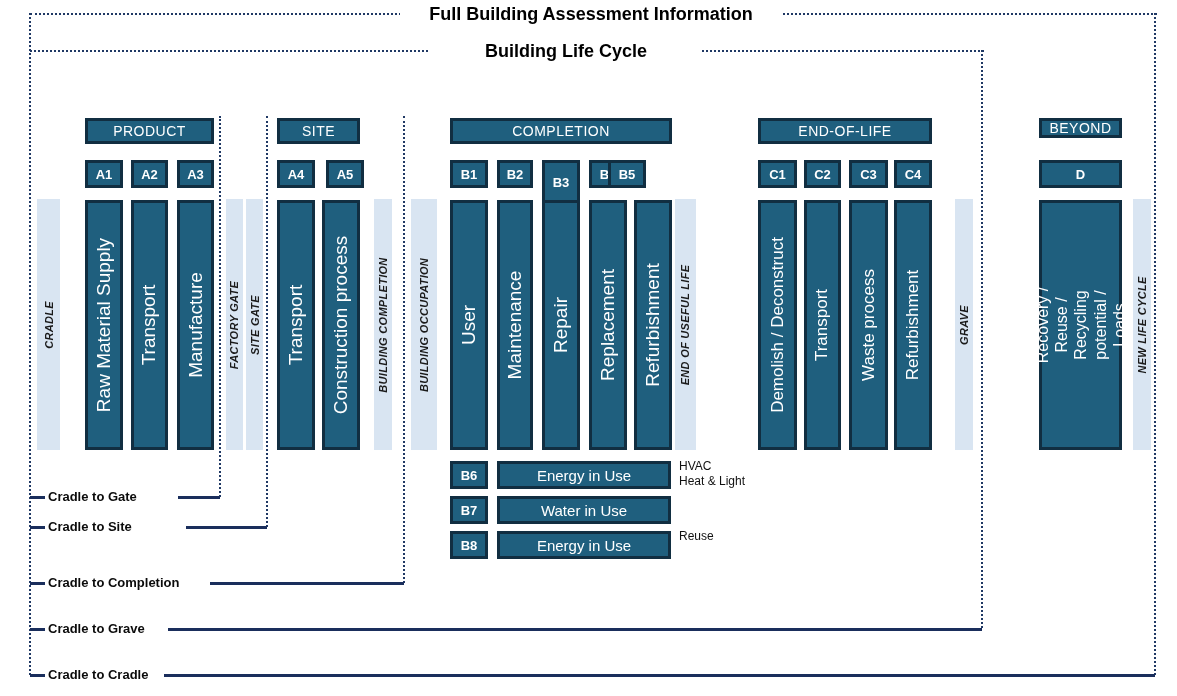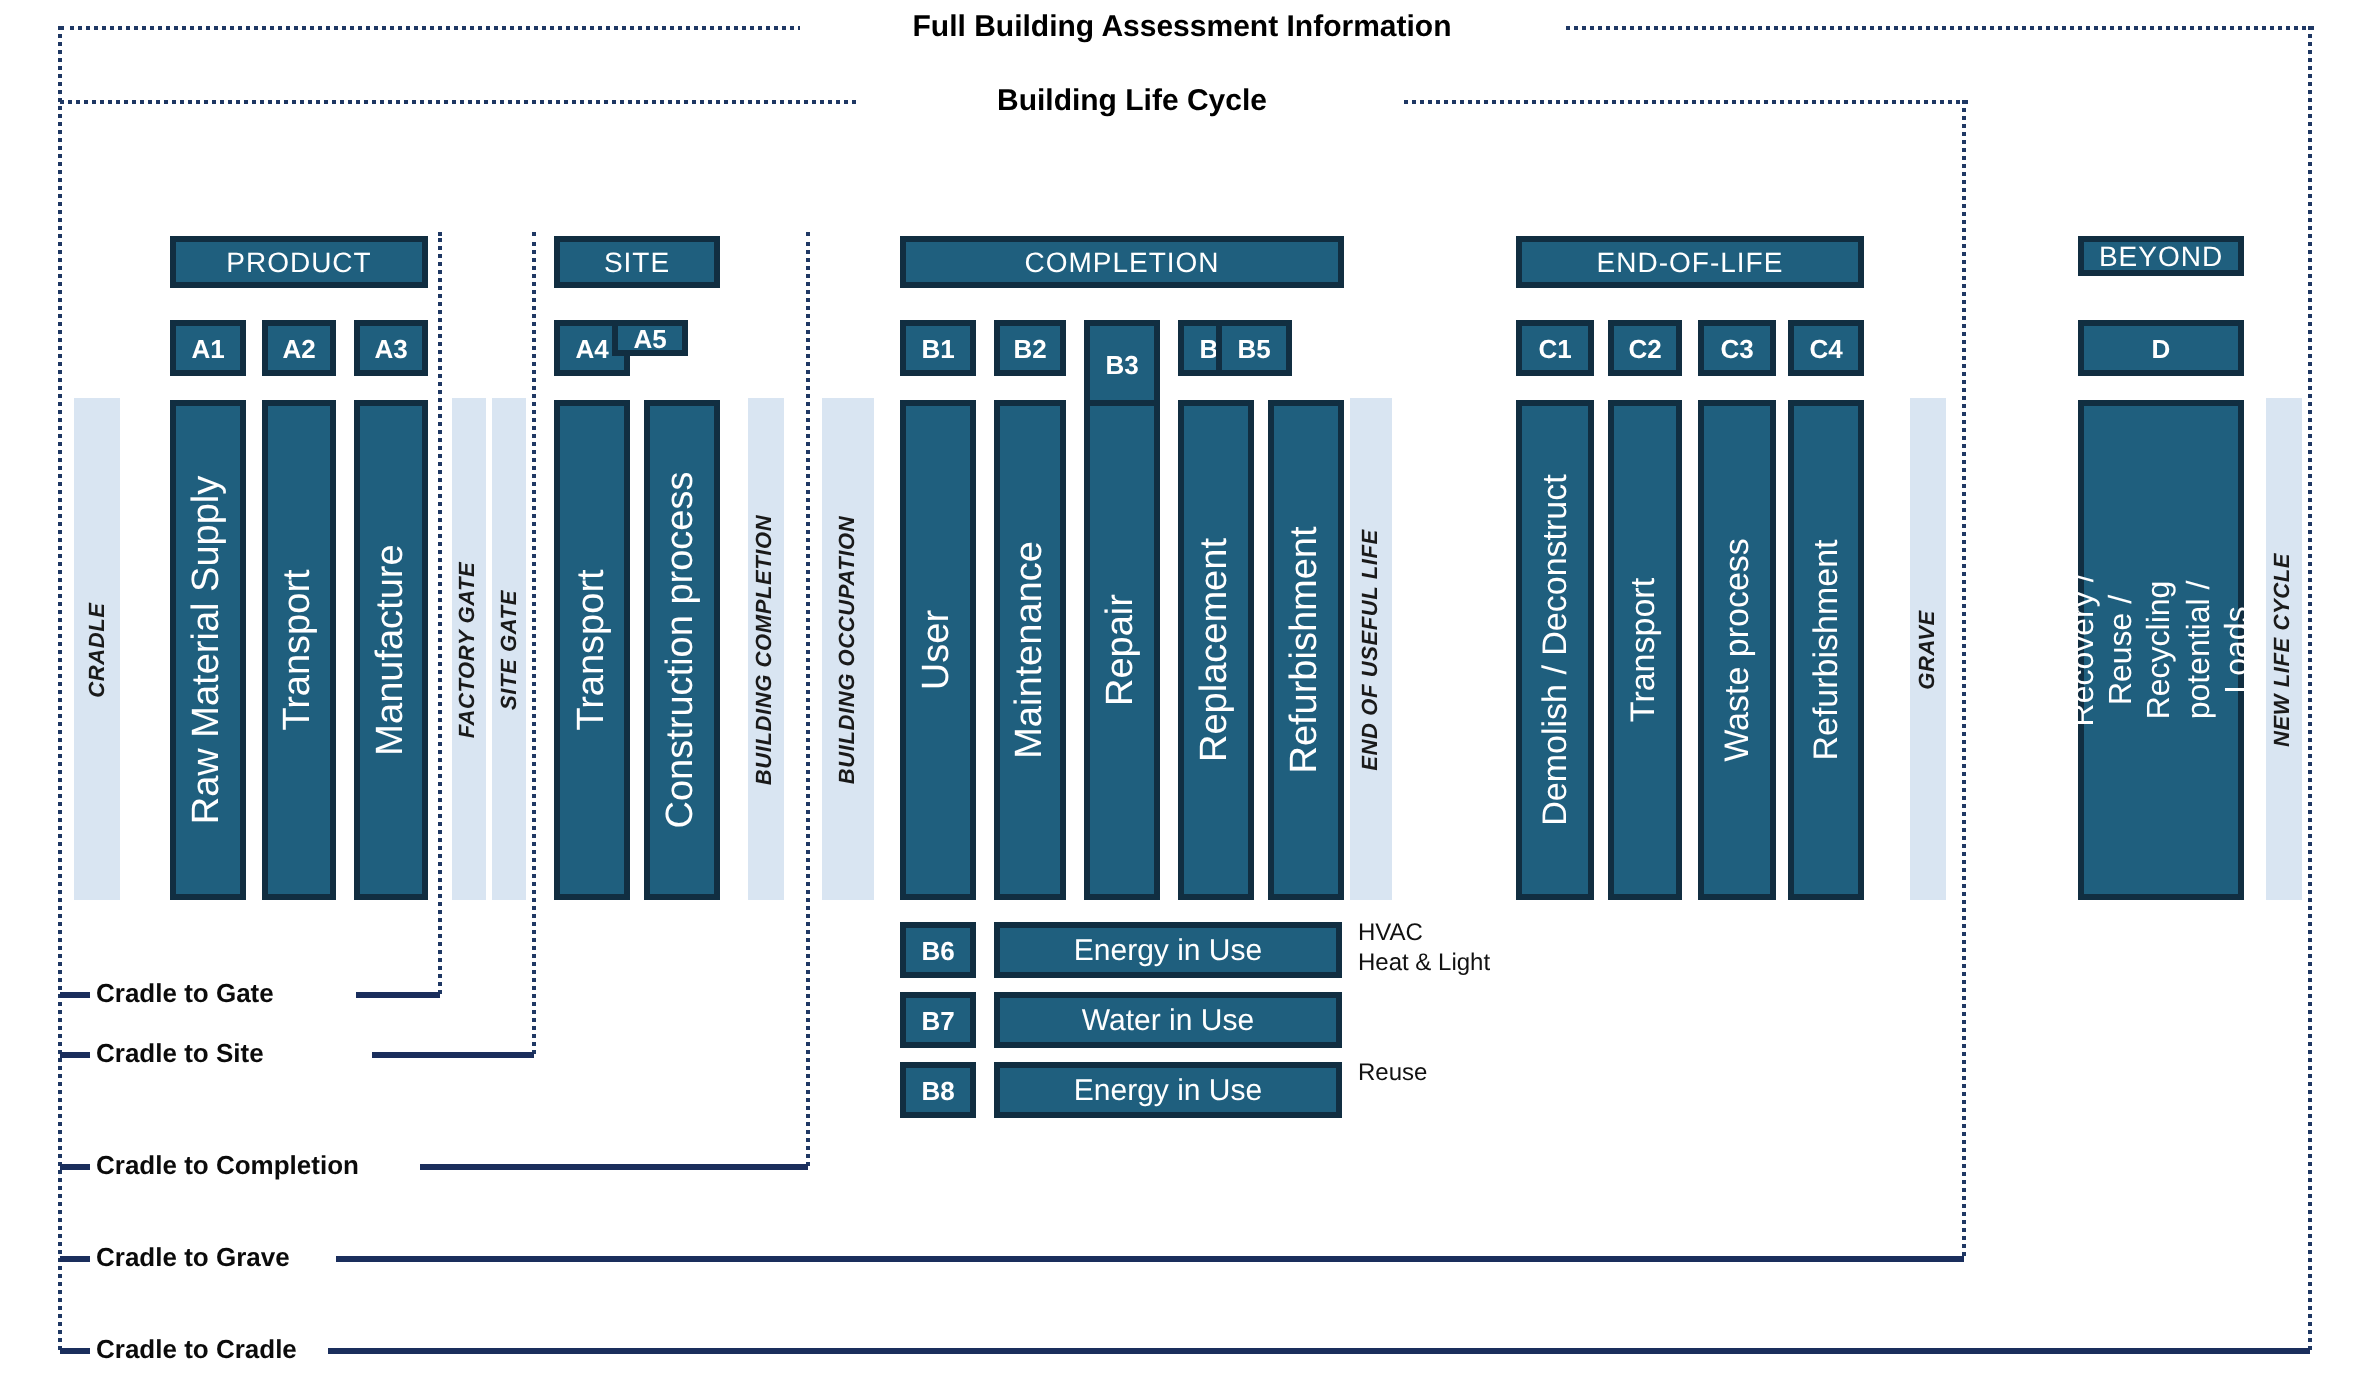--- a/index.html
+++ b/index.html
@@ -5,21 +5,21 @@
   html,body{margin:0;padding:0;background:#fff;}
   #canvas{
     position:relative;width:1177px;height:696px;background:#fff;
     font-family:"Liberation Sans",sans-serif;overflow:hidden;
   }
   .hdot{position:absolute;height:0;border-top:2px dotted #1F3864;}
   .vdot{position:absolute;width:0;border-left:2px dotted #1F3864;}
   .sline{position:absolute;height:3px;background:#1A2E5C;}
   .title{
     position:absolute;background:#fff;text-align:center;
-    font-weight:bold;font-size:15px;color:#000;line-height:18px;height:18px;
+    font-weight:bold;font-size:18px;color:#000;line-height:18px;height:18px;
     padding:0 6px;
   }
   .hdr{
     position:absolute;background:#1F5F7E;border:3px solid #112E41;box-sizing:border-box;
     color:#fff;font-size:14px;letter-spacing:.5px;display:flex;align-items:center;justify-content:center;
   }
   .codebox{
     position:absolute;background:#1F5F7E;border:3px solid #112E41;box-sizing:border-box;
     color:#fff;font-size:13px;font-weight:bold;display:flex;align-items:center;justify-content:center;
   }
@@ -71,21 +71,21 @@
     </div>
     <div class="codebox" style="left: 177px; top: 160px; width: 37px; height: 28px;">A3</div>
     <div class="bar" style="left: 177px; top: 200px; width: 37px; height: 250px;">
       <div class="rot" style="font-size: 19px;">Manufacture</div>
     </div>
     <div class="hdr" style="left: 277px; top: 118px; width: 83px; height: 26px;">SITE</div>
     <div class="codebox" style="left: 277px; top: 160px; width: 38px; height: 28px;">A4</div>
     <div class="bar" style="left: 277px; top: 200px; width: 38px; height: 250px;">
       <div class="rot" style="font-size: 19px;">Transport</div>
     </div>
-    <div class="codebox" style="left: 306px; top: 160px; width: 38px; height: 18px;">A5</div>
+    <div class="codebox" style="left: 326px; top: 160px; width: 38px; height: 28px;">A5</div>
     <div class="bar" style="left: 322px; top: 200px; width: 38px; height: 250px;">
       <div class="rot" style="font-size: 19px;">Construction process</div>
     </div>
     <div class="hdr" style="left: 450px; top: 118px; width: 222px; height: 26px;">COMPLETION</div>
     <div class="codebox" style="left: 450px; top: 160px; width: 38px; height: 28px;">B1</div>
     <div class="bar" style="left: 450px; top: 200px; width: 38px; height: 250px;">
       <div class="rot" style="font-size: 19px;">User</div>
     </div>
     <div class="codebox" style="left: 497px; top: 160px; width: 36px; height: 28px;">B2</div>
     <div class="bar" style="left: 497px; top: 200px; width: 36px; height: 250px;">

